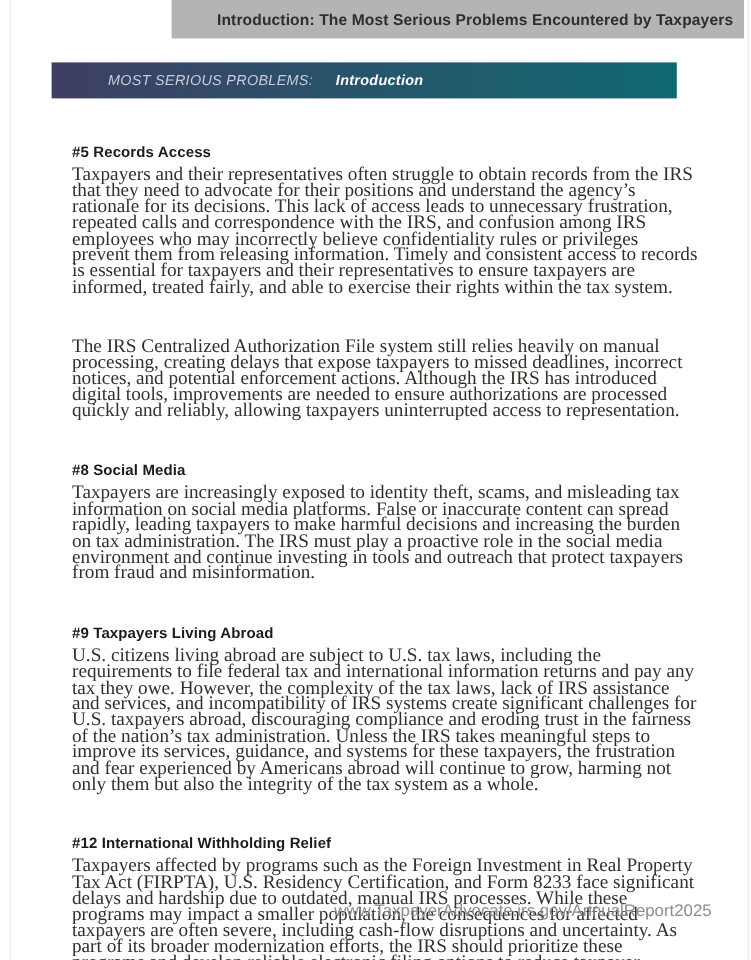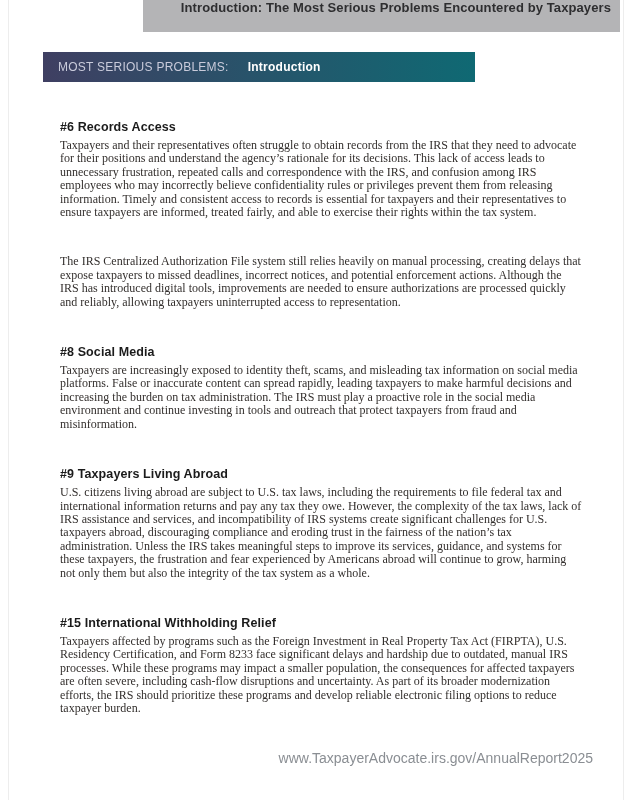--- a/index.html
+++ b/index.html
@@ -25,42 +25,44 @@
   .page-edge.right { left: 623px; }
 
   .doc-tab {
     position: absolute;
     top: 0;
     left: 143px;
     width: 477px;
     height: 32px;
     background: #b4b4b6;
     display: flex;
+    align-items: center;
     justify-content: flex-end;
     padding-right: 9px;
     box-sizing: border-box;
     font-size: 13px;
     font-weight: 600;
     color: #2e2e30;
     letter-spacing: 0.1px;
   }
 
   .msp-banner {
     position: absolute;
     top: 52px;
     left: 43px;
-    width: 432px;
+    width: 521px;
     height: 30px;
     background: linear-gradient(to right, #3f3f62, #0f6973);
     display: flex;
     align-items: center;
-    padding-left: 15px;
+    padding-left: 47px;
     box-sizing: border-box;
     font-size: 12px;
     letter-spacing: 0.25px;
+    font-style: italic;
   }
   .banner-label { color: #c9cbdb; font-weight: 400; }
   .banner-title { color: #ffffff; font-weight: 700; margin-left: 19px; }
 
   .content {
     position: absolute;
     top: 120px;
     left: 60px;
     width: 522px;
   }
@@ -69,21 +71,21 @@
     margin: 0 0 5px 0;
     font-family: "Liberation Sans", sans-serif;
     font-size: 12.5px;
     font-weight: 700;
     color: #1b1b1b;
     letter-spacing: 0.1px;
   }
   .section p {
     margin: 0;
     font-family: "Liberation Serif", serif;
-    font-size: 12px;
+    font-size: 16px;
     line-height: 13.4px;
     color: #332f2d;
   }
 
   .footer {
     position: absolute;
     top: 751px;
     right: 33px;
     text-align: right;
     font-family: "Liberation Sans", sans-serif;
@@ -103,39 +105,39 @@
 </div>
 
 <div class="msp-banner">
   <span class="banner-label">MOST SERIOUS PROBLEMS:</span>
   <span class="banner-title">Introduction</span>
 </div>
 
 <div class="content">
 
     <div class="section">
-      <h3>#6 Records Access</h3>
+      <h3>#5 Records Access</h3>
       <p>Taxpayers and their representatives often struggle to obtain records from the IRS that they need to advocate for their positions and understand the agency’s rationale for its decisions. This lack of access leads to unnecessary frustration, repeated calls and correspondence with the IRS, and confusion among IRS employees who may incorrectly believe confidentiality rules or privileges prevent them from releasing information. Timely and consistent access to records is essential for taxpayers and their representatives to ensure taxpayers are informed, treated fairly, and able to exercise their rights within the tax system.</p>
     </div>
 
     <div class="section">
       <p>The IRS Centralized Authorization File system still relies heavily on manual processing, creating delays that expose taxpayers to missed deadlines, incorrect notices, and potential enforcement actions. Although the IRS has introduced digital tools, improvements are needed to ensure authorizations are processed quickly and reliably, allowing taxpayers uninterrupted access to representation.</p>
     </div>
 
     <div class="section">
       <h3>#8 Social Media</h3>
       <p>Taxpayers are increasingly exposed to identity theft, scams, and misleading tax information on social media platforms. False or inaccurate content can spread rapidly, leading taxpayers to make harmful decisions and increasing the burden on tax administration. The IRS must play a proactive role in the social media environment and continue investing in tools and outreach that protect taxpayers from fraud and misinformation.</p>
     </div>
 
     <div class="section">
       <h3>#9 Taxpayers Living Abroad</h3>
       <p>U.S. citizens living abroad are subject to U.S. tax laws, including the requirements to file federal tax and international information returns and pay any tax they owe. However, the complexity of the tax laws, lack of IRS assistance and services, and incompatibility of IRS systems create significant challenges for U.S. taxpayers abroad, discouraging compliance and eroding trust in the fairness of the nation’s tax administration. Unless the IRS takes meaningful steps to improve its services, guidance, and systems for these taxpayers, the frustration and fear experienced by Americans abroad will continue to grow, harming not only them but also the integrity of the tax system as a whole.</p>
     </div>
 
     <div class="section">
-      <h3>#15 International Withholding Relief</h3>
+      <h3>#12 International Withholding Relief</h3>
       <p>Taxpayers affected by programs such as the Foreign Investment in Real Property Tax Act (FIRPTA), U.S. Residency Certification, and Form 8233 face significant delays and hardship due to outdated, manual IRS processes. While these programs may impact a smaller population, the consequences for affected taxpayers are often severe, including cash-flow disruptions and uncertainty. As part of its broader modernization efforts, the IRS should prioritize these programs and develop reliable electronic filing options to reduce taxpayer burden.</p>
     </div>
   </div>
 
 <div class="footer">
   <div>www.TaxpayerAdvocate.irs.gov/AnnualReport2025</div>
 </div>
 
 </body></html>

